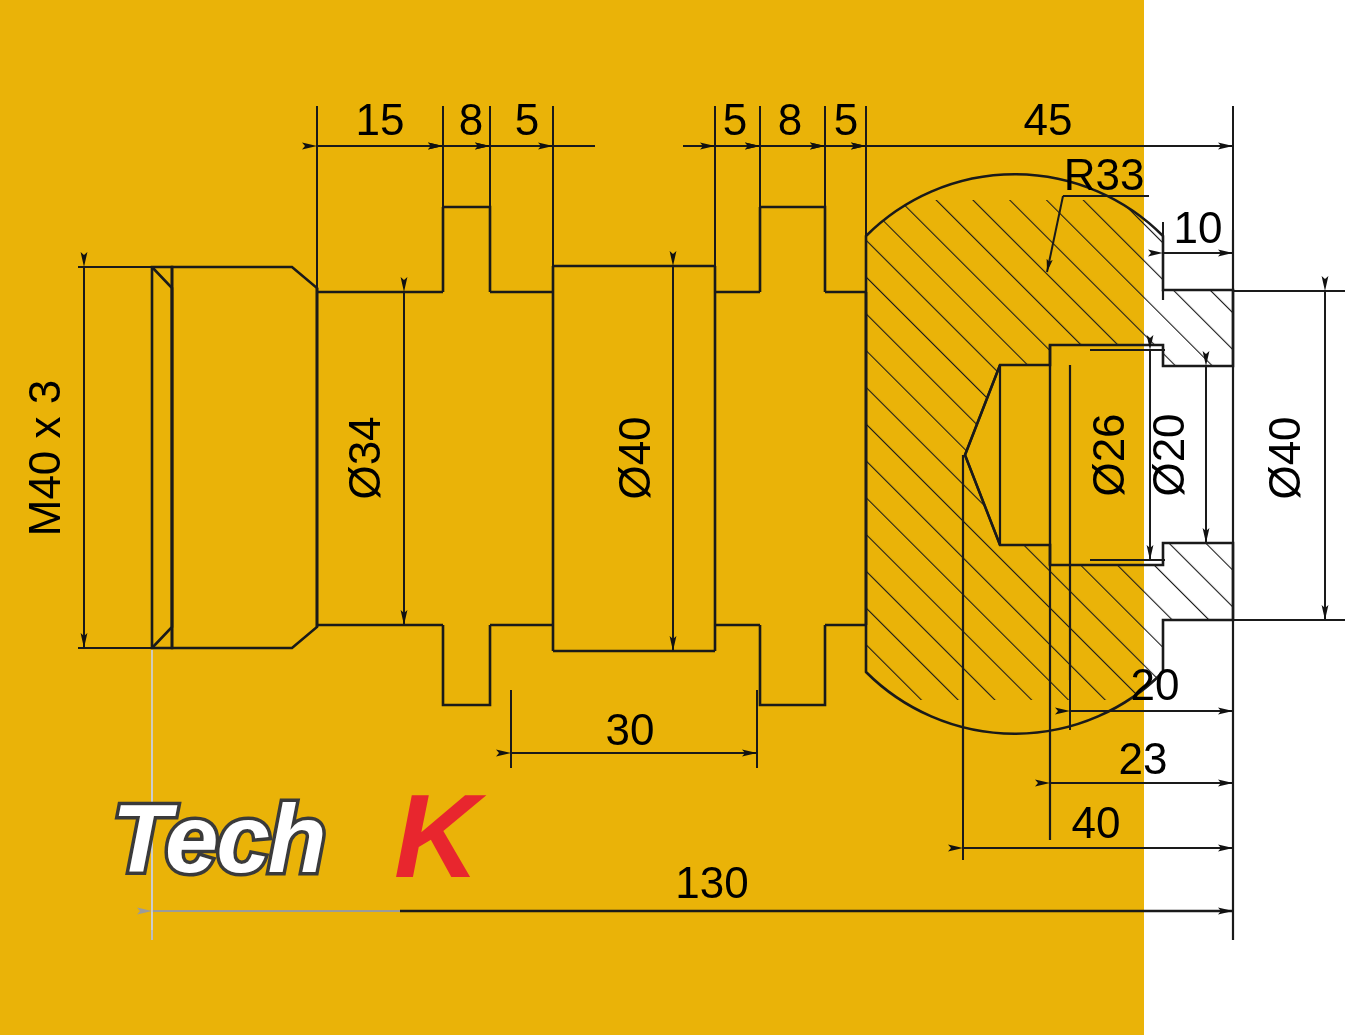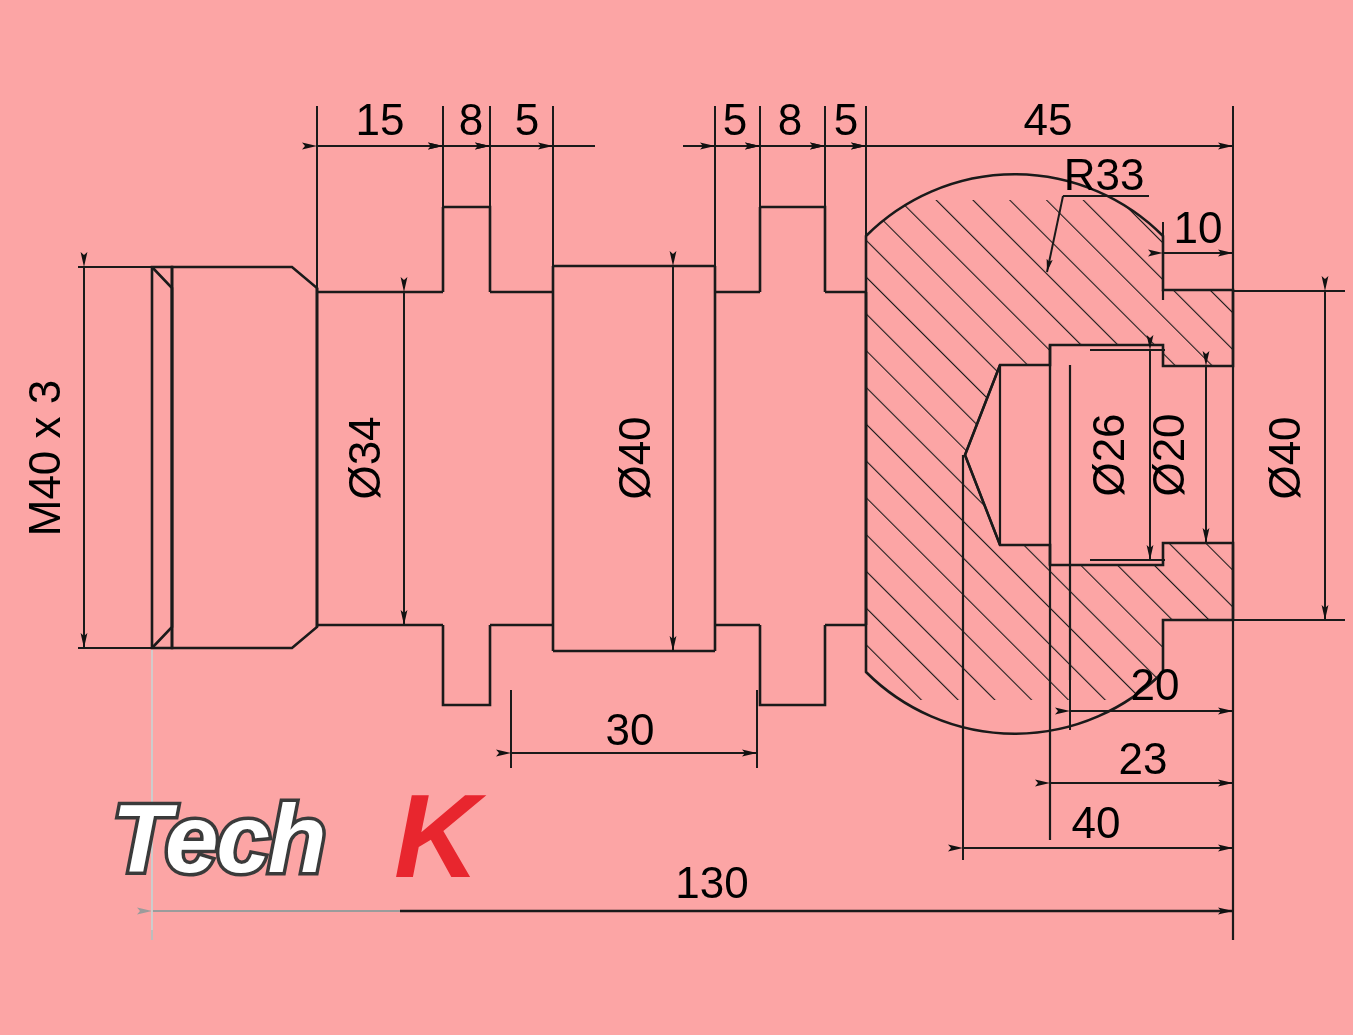--- a/index.html
+++ b/index.html
@@ -1,18 +1,18 @@
 <!DOCTYPE html>
 <html><head>
 <meta charset="utf-8">
 <style>
   html,body{margin:0;padding:0;background:#ffffff;}
   body{width:1368px;height:1035px;overflow:hidden;
        font-family:"Liberation Sans", sans-serif;}
-  #stage{position:relative;width:1353px;height:1035px;background:#fca5a5;}
+  #stage{position:relative;width:1144px;height:1035px;background:#eab308;}
   svg{display:block;}
   .dimtext{font-family:"Liberation Sans", sans-serif;font-size:44px;fill:#000;}
   .logo-tech{font-family:"Liberation Sans", sans-serif;font-style:italic;
              font-weight:bold;font-size:96px;letter-spacing:-2px;}
   .logo-k{font-family:"Liberation Sans", sans-serif;font-style:italic;
           font-weight:bold;font-size:118px;}
 </style>
 </head>
 <body>
 

